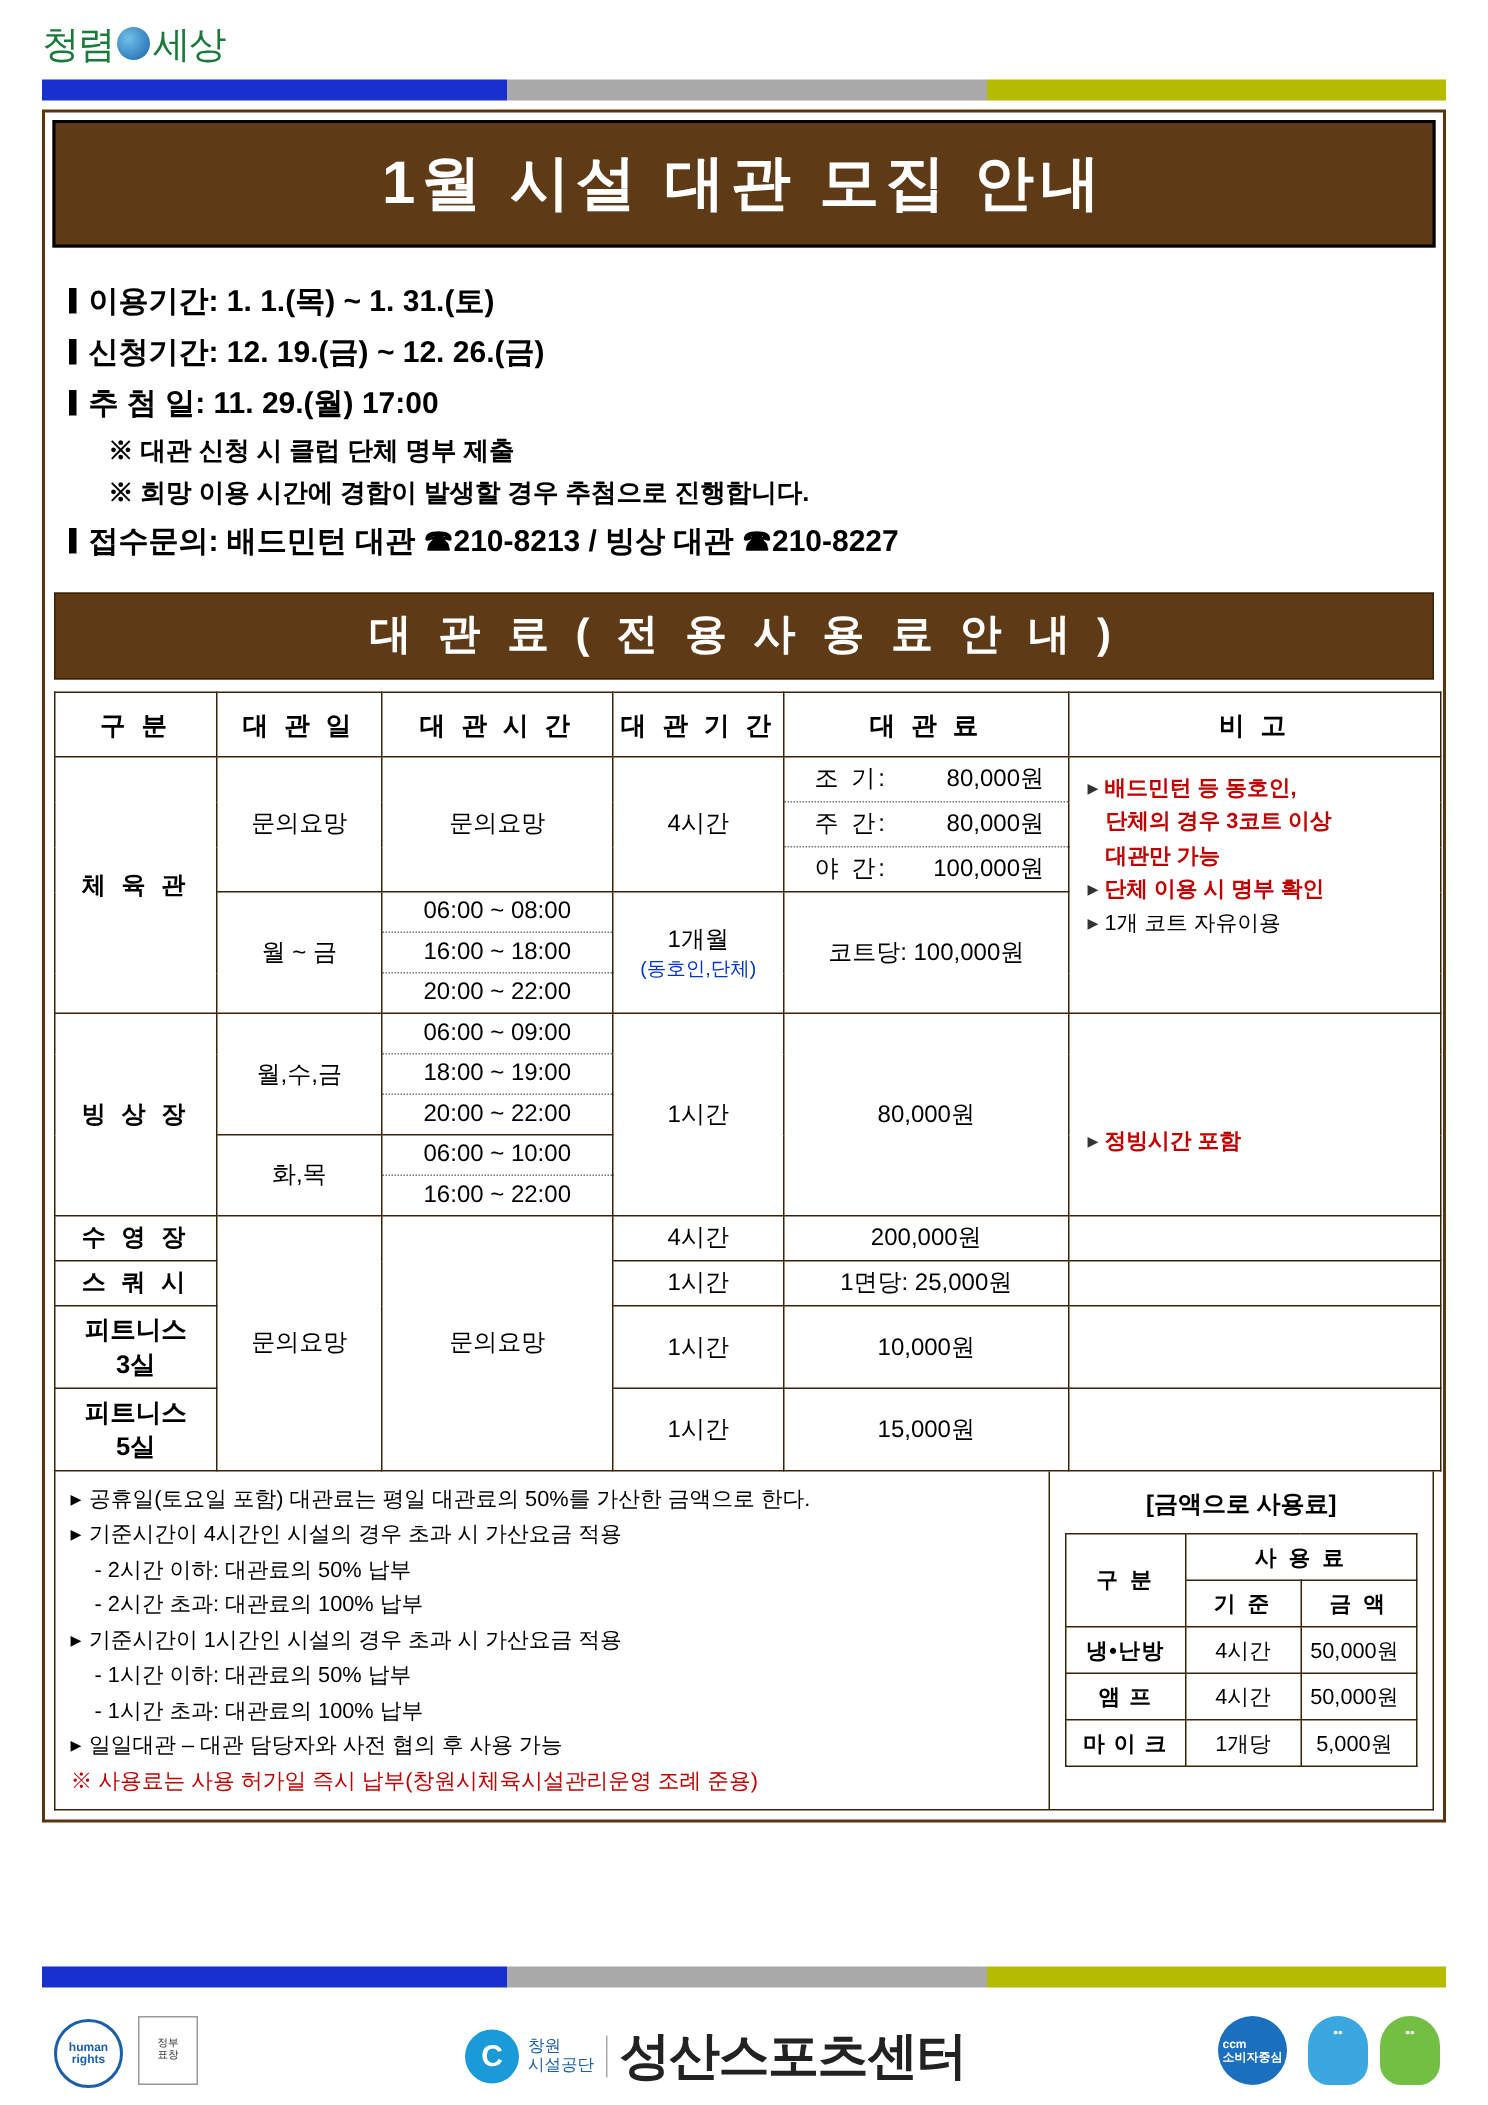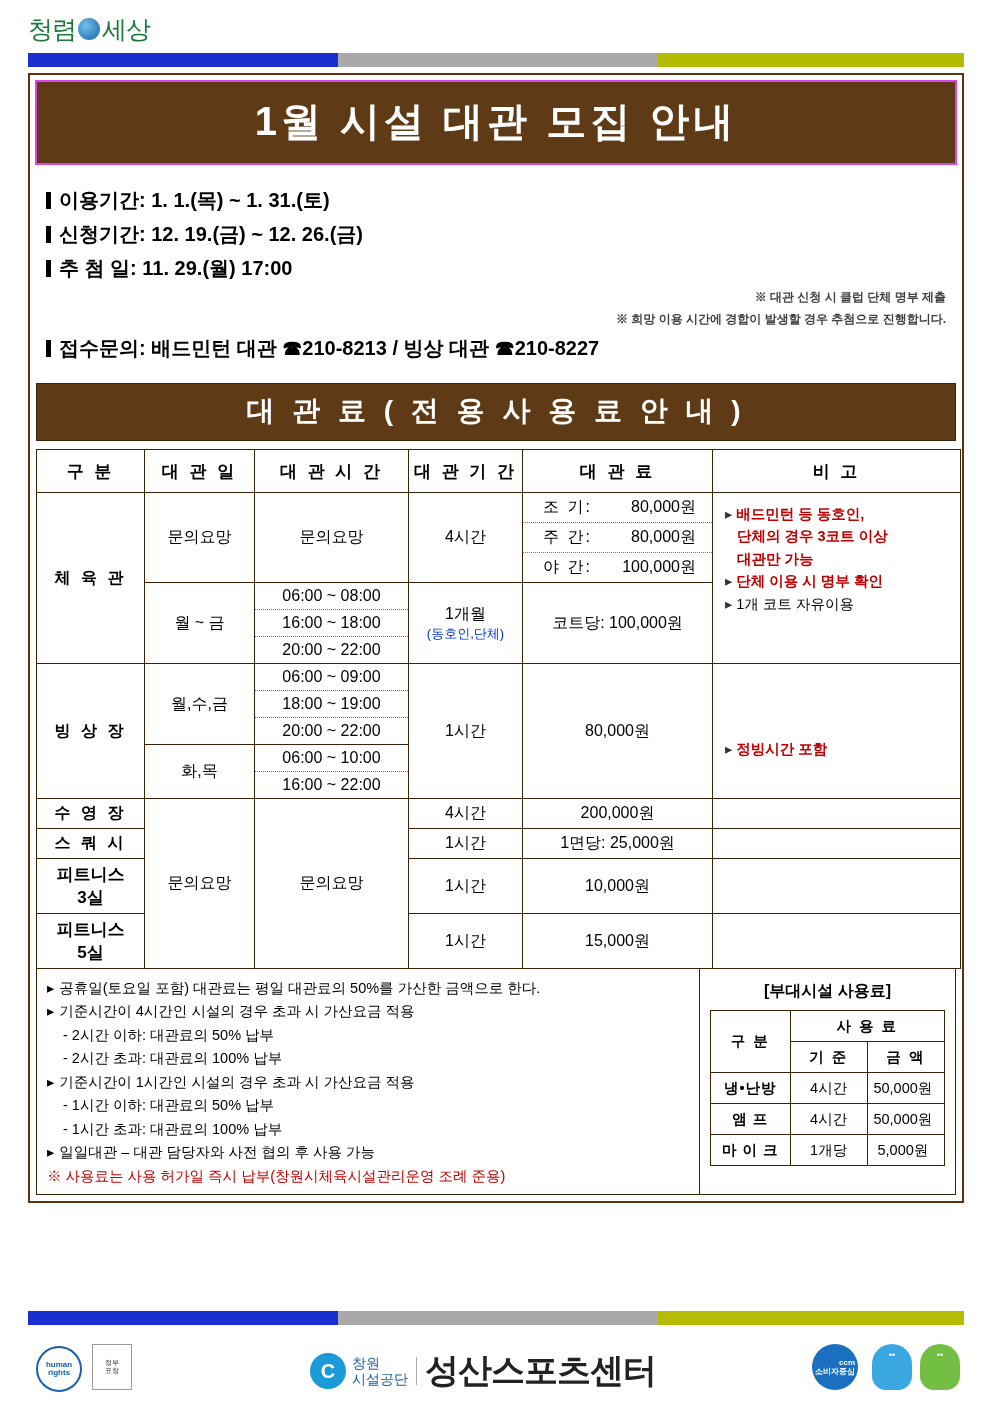--- a/index.html
+++ b/index.html
@@ -70,21 +70,21 @@
 
   
   .title-band {
     background: #5e3a17;
     color: #ffffff;
     text-align: center;
     font-size: 40px;
     font-weight: bold;
     letter-spacing: 4px;
     padding: 12px 0 14px;
-    border: 2px solid #d946ef;
+    border: 2px solid #000000;
     margin: 5px;
   }
 
   
   .info {
     padding: 10px 16px 8px 16px;
   }
   .info-line {
     font-size: 20px;
     font-weight: bold;
@@ -96,25 +96,24 @@
     display: inline-block;
     width: 5px;
     height: 17px;
     background: #000;
     margin-right: 8px;
     flex: none;
     position: relative;
     top: 2px;
   }
   .note {
-    color: #404040;
-    font-size: 12px;
+    color: #000000;
+    font-size: 17px;
     font-weight: bold;
     margin: 5px 0 5px 26px;
-    text-align: right;
   }
 
   
   .section-head {
     background: #5e3a17;
     color: #fff;
     text-align: center;
     font-size: 28px;
     font-weight: bold;
     letter-spacing: 5px;
@@ -235,28 +234,28 @@
     display: flex; align-items: center; justify-content: center;
     font-size: 7px; text-align: center; color: #333; line-height: 1.1;
   }
   .cw-logo { display: flex; align-items: center; }
   .cw-mark {
     width: 36px; height: 36px; border-radius: 50%;
     background: #1a9ad6; color: #fff; display: flex;
     align-items: center; justify-content: center; font-size: 20px;
     font-weight: bold; margin-right: 6px;
   }
-  .cw-text1 { font-size: 14px; color: #1a5fa8; line-height: 1.15; margin-right: 8px; }
+  .cw-text1 { font-size: 11px; color: #1a5fa8; line-height: 1.15; margin-right: 8px; }
   .cw-bar { width: 1px; height: 28px; background: #aaa; margin-right: 8px; }
   .cw-text2 { font-size: 34px; font-weight: bold; color: #222; letter-spacing: -1px; }
   .ccm {
     width: 46px; height: 46px; border-radius: 50%;
     background: #1a6fbe; color: #fff; font-size: 8px;
     display: flex; align-items: center; justify-content: center;
-    text-align: right; line-height: 1.15; font-weight: bold;
+    text-align: left; line-height: 1.15; font-weight: bold;
   }
   .mascot {
     width: 40px; height: 46px; border-radius: 20px 20px 14px 14px;
     display: flex; align-items: flex-start; justify-content: center;
     color: #fff; font-size: 9px; padding-top: 6px; box-sizing: border-box;
   }
   .m-blue { background: #3aa7e0; }
   .m-green { background: #72bf44; }
 </style>
 </head>
@@ -481,21 +480,21 @@
           </div>
         <div class="b-line">
             <span class="tri">▸</span>
             <span>일일대관 – 대관 담당자와 사전 협의 후 사용 가능</span>
           </div>
         <div class="b-line">
             <span class="redn">※ 사용료는 사용 허가일 즉시 납부(창원시체육시설관리운영 조례 준용)</span>
           </div>
       </div>
       <div class="bside">
-        <div class="bside-title">[부대시설 사용료]</div>
+        <div class="bside-title">[금액으로 사용료]</div>
         <table class="aux">
           <colgroup>
               <col style="width:34%">
               <col style="width:33%">
               <col style="width:33%">
             </colgroup>
           <tbody>
               <tr>
             <th rowspan="2">구  분</th>
             <th colspan="2">사 용 료</th>

